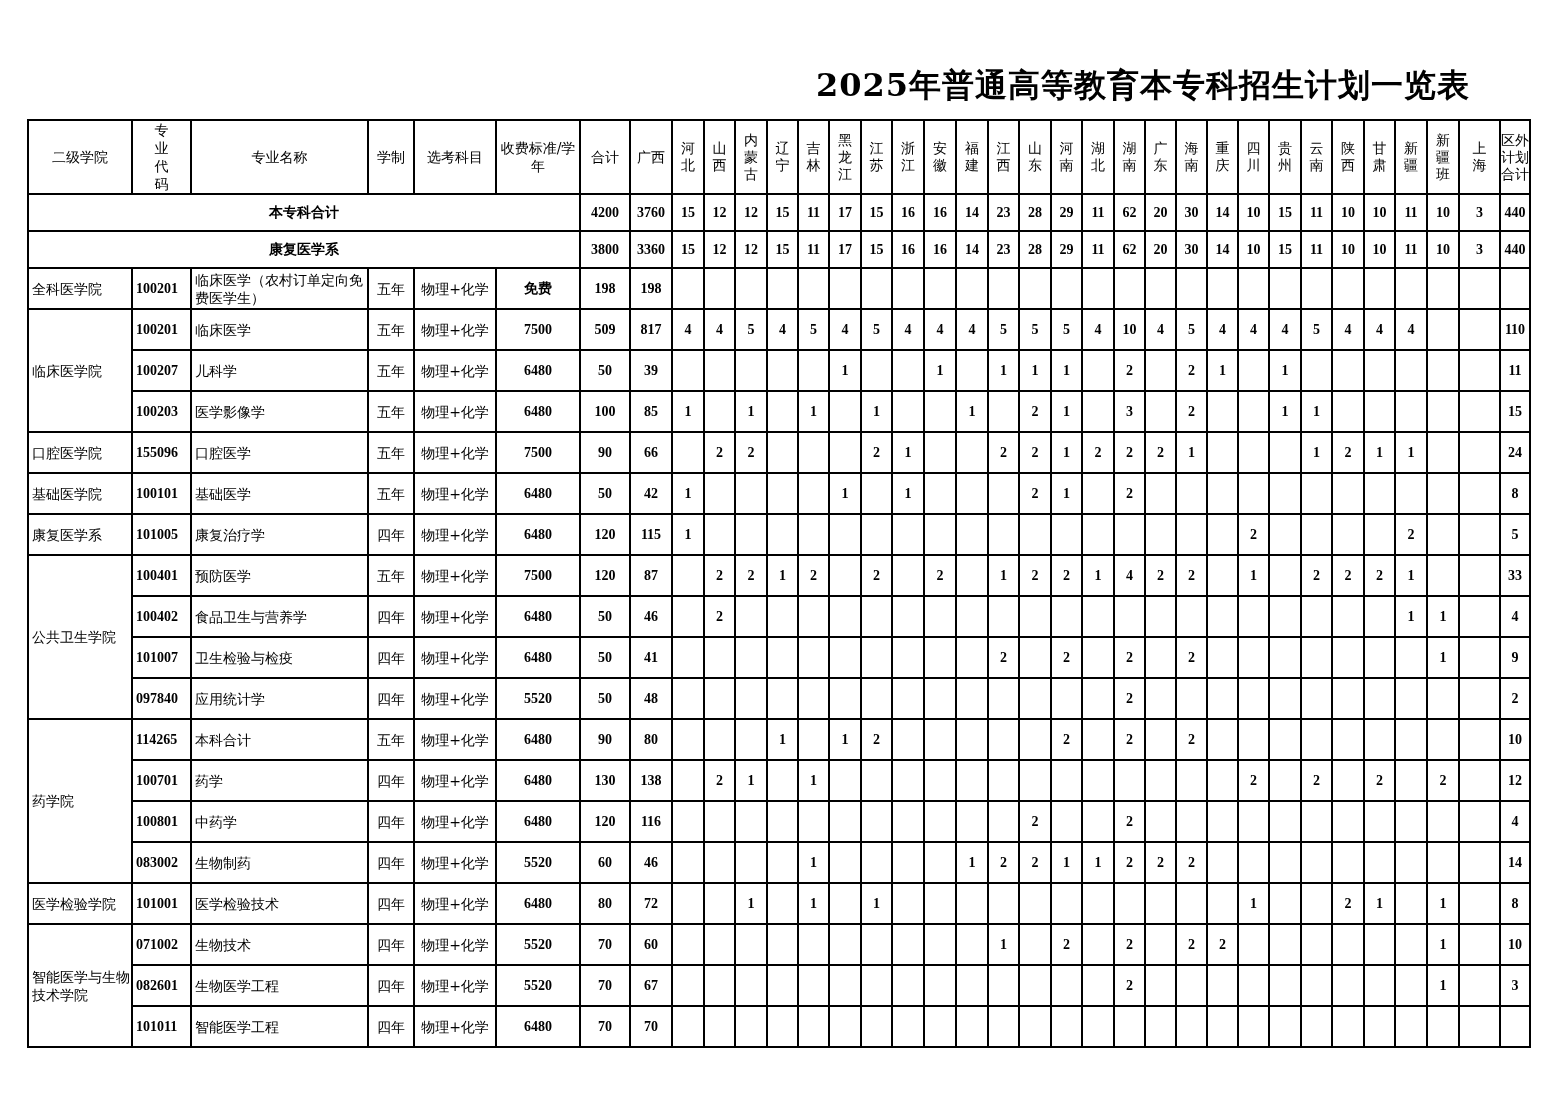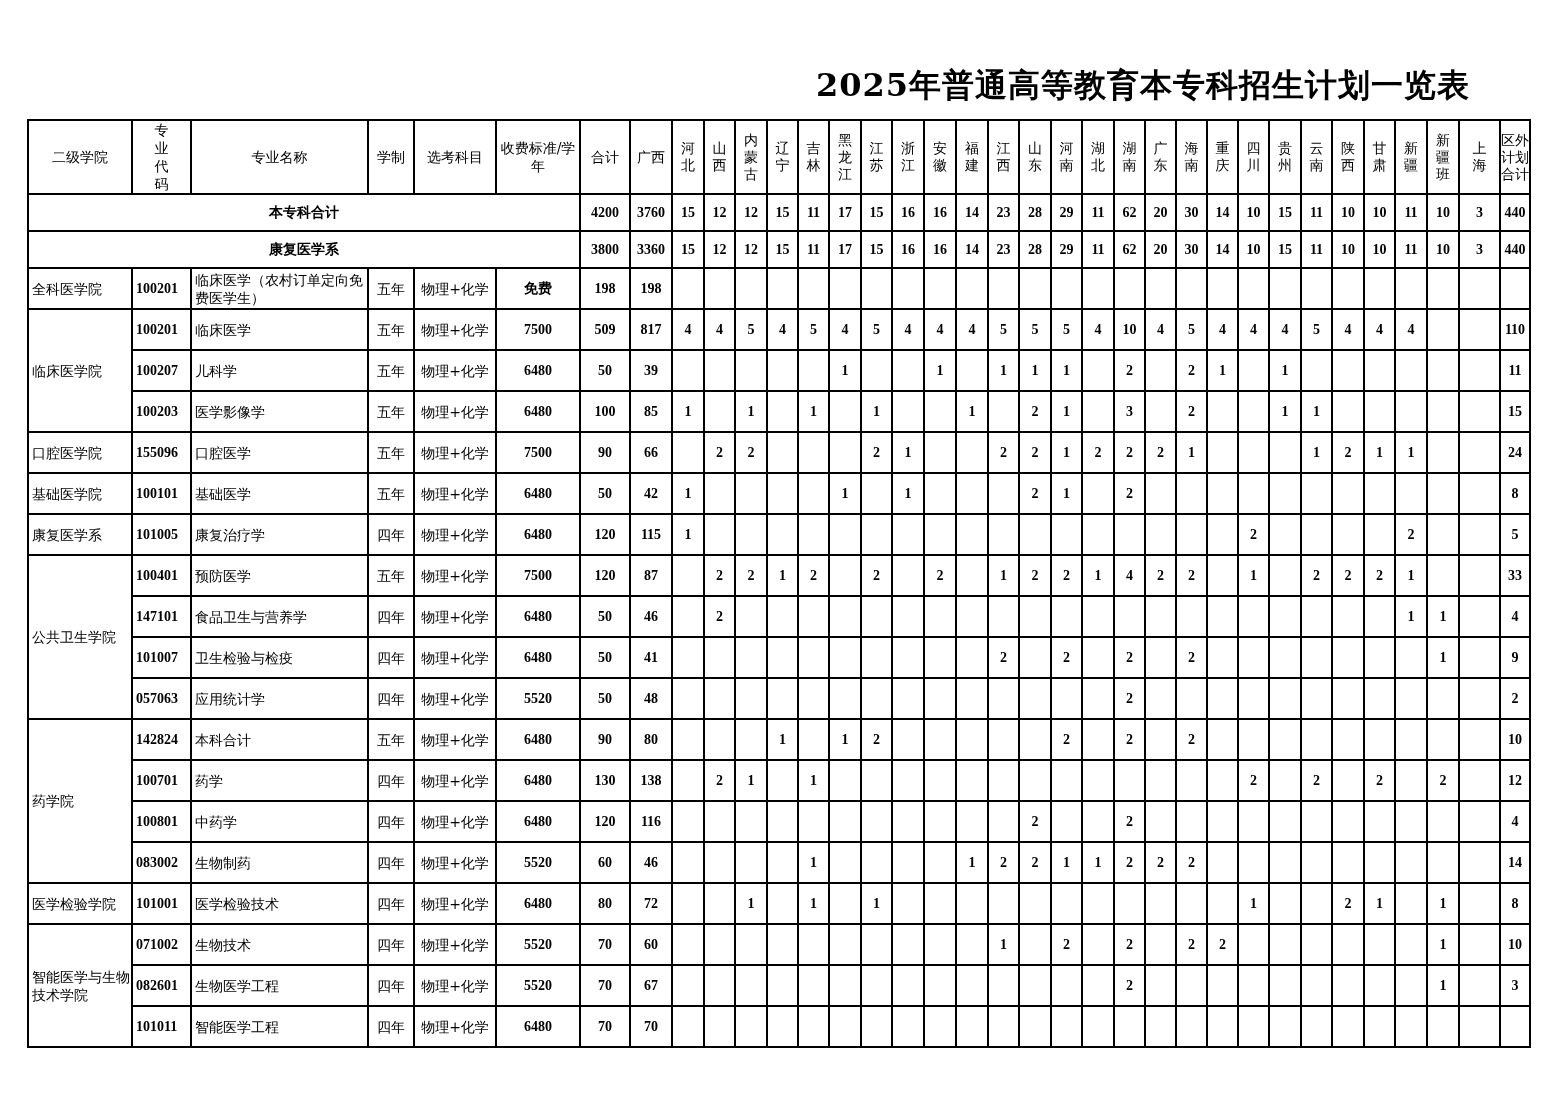--- a/index.html
+++ b/index.html
@@ -449,21 +449,21 @@
         <td class="num"></td>
         <td class="num">2</td>
         <td class="num">2</td>
         <td class="num">2</td>
         <td class="num">1</td>
         <td class="num"></td>
         <td class="num"></td>
         <td class="num">33</td>
       </tr>
       <tr class="r">
-        <td class="num left">147101</td>
+        <td class="num left">100402</td>
         <td class="left">食品卫生与营养学</td>
         <td>四年</td>
         <td>物理+化学</td>
         <td class="num">6480</td>
         <td class="num">50</td>
         <td class="num">46</td>
         <td class="num"></td>
         <td class="num">2</td>
         <td class="num"></td>
         <td class="num"></td>
@@ -521,21 +521,21 @@
         <td class="num"></td>
         <td class="num"></td>
         <td class="num"></td>
         <td class="num"></td>
         <td class="num"></td>
         <td class="num">1</td>
         <td class="num"></td>
         <td class="num">9</td>
       </tr>
       <tr class="r">
-        <td class="num left">057063</td>
+        <td class="num left">097840</td>
         <td class="left">应用统计学</td>
         <td>四年</td>
         <td>物理+化学</td>
         <td class="num">5520</td>
         <td class="num">50</td>
         <td class="num">48</td>
         <td class="num"></td>
         <td class="num"></td>
         <td class="num"></td>
         <td class="num"></td>
@@ -558,21 +558,21 @@
         <td class="num"></td>
         <td class="num"></td>
         <td class="num"></td>
         <td class="num"></td>
         <td class="num"></td>
         <td class="num"></td>
         <td class="num">2</td>
       </tr>
       <tr class="r">
         <td class="left" rowspan="4">药学院</td>
-        <td class="num left">142824</td>
+        <td class="num left">114265</td>
         <td class="left">本科合计</td>
         <td>五年</td>
         <td>物理+化学</td>
         <td class="num">6480</td>
         <td class="num">90</td>
         <td class="num">80</td>
         <td class="num"></td>
         <td class="num"></td>
         <td class="num"></td>
         <td class="num">1</td>

